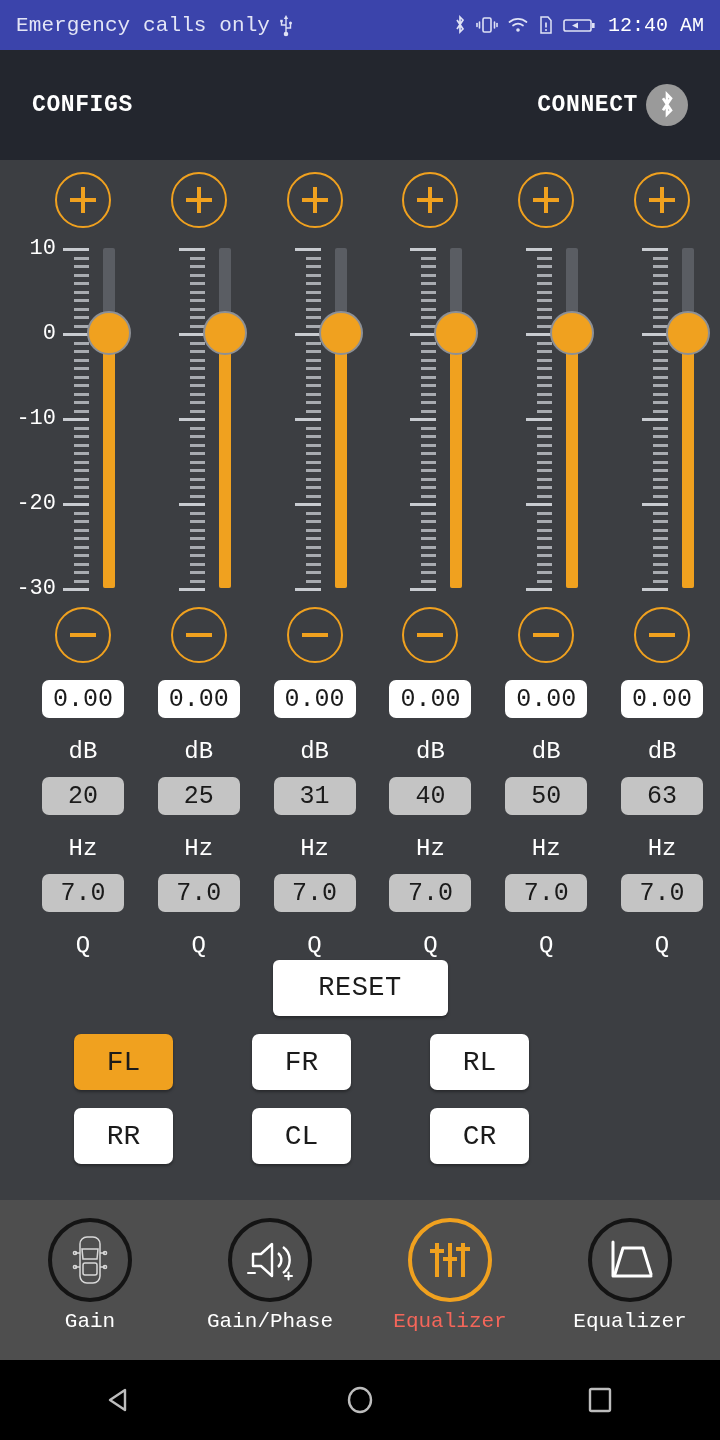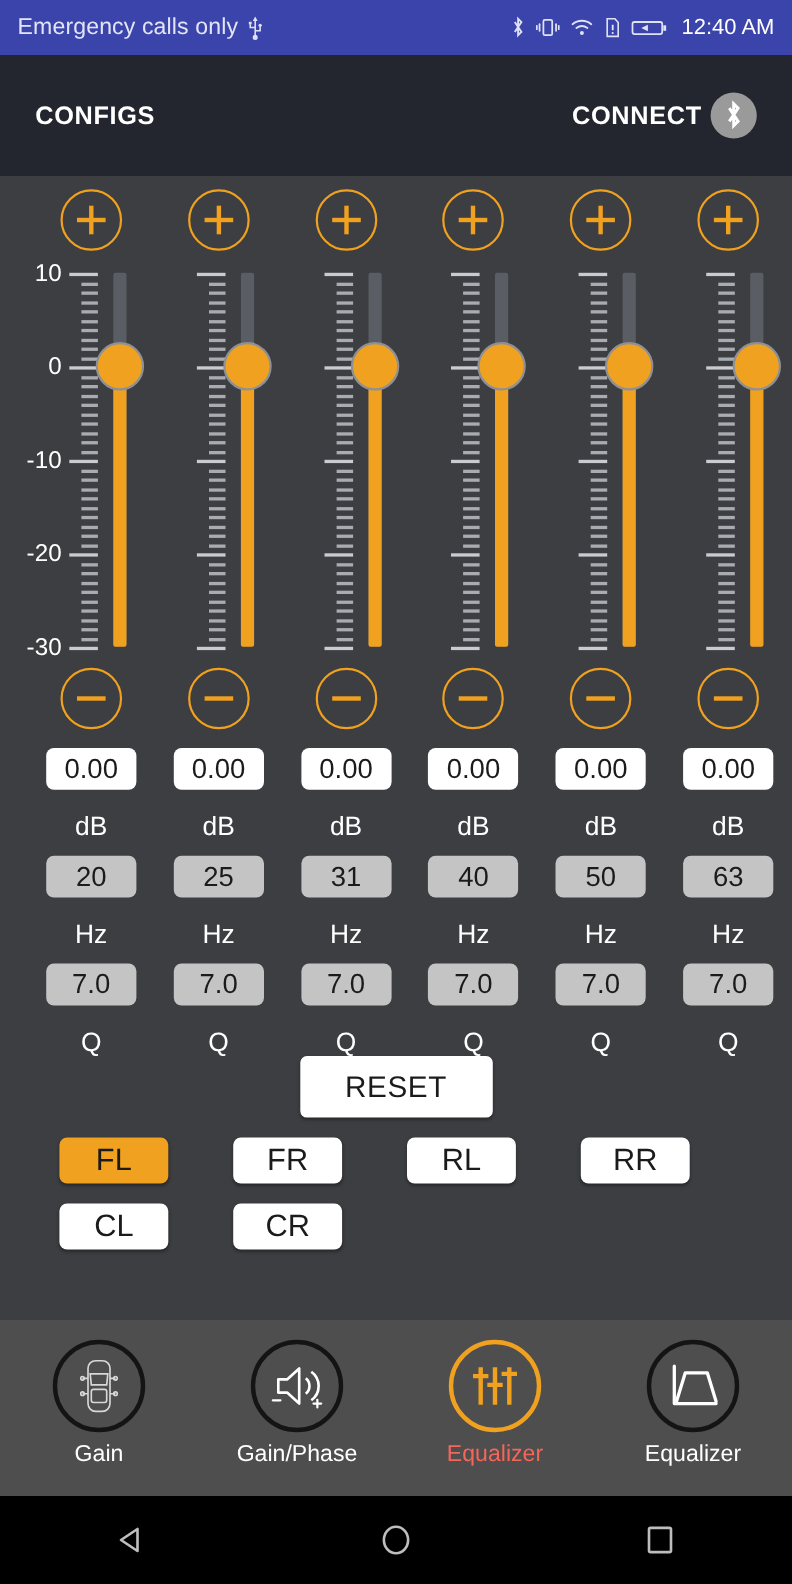--- a/index.html
+++ b/index.html
@@ -2,21 +2,21 @@
 <html><head>
 <meta charset="utf-8">
 <style>
   * { box-sizing: border-box; margin: 0; padding: 0; }
   html, body {
     width: 720px; height: 1440px;
     background: #3c3e42;
     font-family: "Liberation Sans", sans-serif;
     overflow: hidden;
   }
-  .phone { position: relative; width: 720px; height: 1440px; background: #3c3e42; }
+  .phone { position: relative; width: 720px; height: 1440px; background: #3c3e42; font-family: Liberation Mono, monospace; }
 
   
   .statusbar {
     position: absolute; top: 0; left: 0; width: 720px; height: 50px;
     background: #3b44ab; display: flex; align-items: center;
     padding: 0 16px; color: #dfe2f5;
   }
   .sb-left { display: flex; align-items: center; gap: 8px; flex: 1; }
   .sb-text { font-size: 21px; letter-spacing: 0.1px; color: #e3e5f6; }
   .sb-right { display: flex; align-items: center; gap: 8px; }
@@ -119,24 +119,25 @@
     width: 175px; height: 56px; background: #ffffff; border-radius: 6px;
     display: flex; align-items: center; justify-content: center;
     font-size: 27px; color: #1b1b1b; letter-spacing: 0.5px; cursor: pointer;
     box-shadow: 0 2px 3px rgba(0,0,0,0.35);
   }
   .chan-grid {
     display: flex; flex-wrap: wrap; width: 612px; margin: 0 auto;
     gap: 18px 59px;
   }
   .btn-chan {
-    width: 99px; height: 42px; background: #ffffff; border-radius: 7px;
+    width: 99px; height: 56px; background: #ffffff; border-radius: 7px;
     display: flex; align-items: center; justify-content: center;
     font-size: 28px; color: #1b1b1b; cursor: pointer;
     box-shadow: 0 2px 3px rgba(0,0,0,0.35);
+    margin-left: 20px;
   }
   .btn-chan.active { background: #f0a11f; }
 
   
   .bottomnav {
     position: absolute; top: 1200px; left: 0; width: 720px; height: 160px;
     background: #4e4e4e; display: flex; align-items: flex-start;
     justify-content: space-around; padding-top: 18px;
   }
   .navitem {

